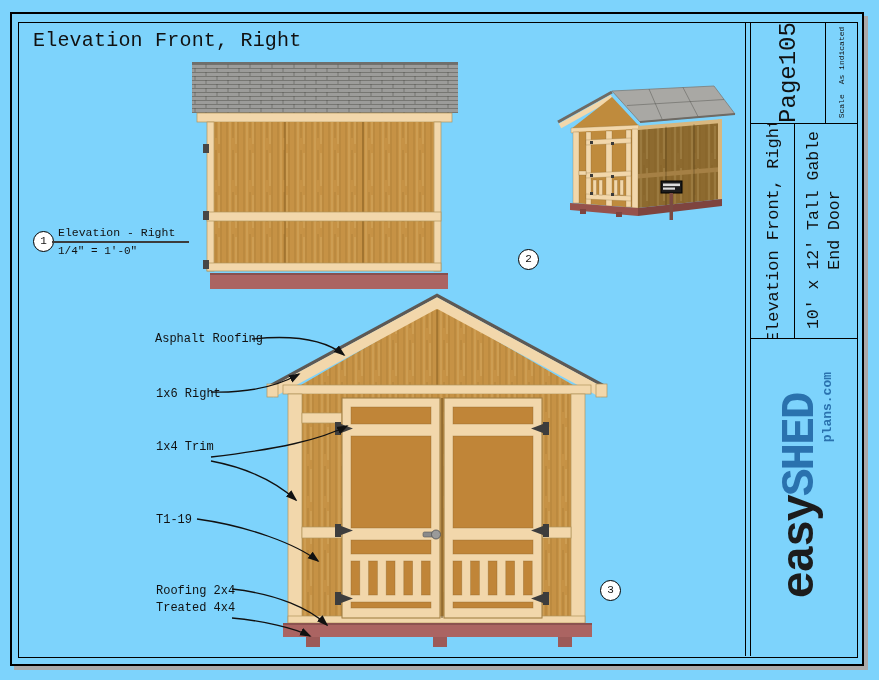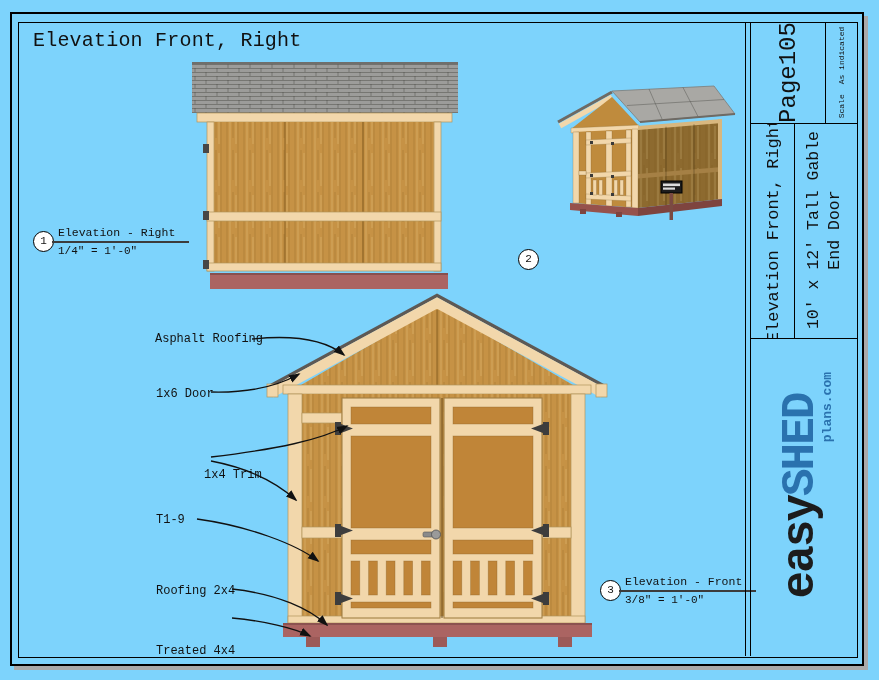--- a/index.html
+++ b/index.html
@@ -232,42 +232,38 @@
     <path class="leader" marker-end="url(#arr)" d="M252,339 C300,334 328,342 344,355"></path>
     <path class="leader" marker-end="url(#arr)" d="M211,392 C248,393 278,386 299,374"></path>
     <path class="leader" marker-end="url(#arr)" d="M211,457 C278,449 320,440 347,426"></path>
     <path class="leader" marker-end="url(#arr)" d="M211,461 C248,468 277,483 296,500"></path>
     <path class="leader" marker-end="url(#arr)" d="M197,519 C248,526 296,544 318,561"></path>
     <path class="leader" marker-end="url(#arr)" d="M232,589 C278,594 310,609 327,625"></path>
     <path class="leader" marker-end="url(#arr)" d="M232,618 C264,621 294,628 310,636"></path>
   </svg>
 
   <div class="ann" style="left:155px;top:332px;">Asphalt Roofing</div>
-  <div class="ann" style="left:156px;top:387px;">1x6 Door</div>
-  <div class="ann" style="left:156px;top:468px;margin-left:48px;">1x4 Trim</div>
-  <div class="ann" style="left:156px;top:513px;">T1-9</div>
+  <div class="ann" style="left:156px;top:387px;">1x6 Right</div>
+  <div class="ann" style="left:156px;top:440px;">1x4 Trim</div>
+  <div class="ann" style="left:156px;top:513px;">T1-19</div>
   <div class="ann" style="left:156px;top:584px;">Roofing 2x4</div>
-  <div class="ann" style="left:156px;top:644px;">Treated 4x4</div>
+  <div class="ann" style="left:156px;top:601px;">Treated 4x4</div>
 
   <div class="callout" style="left:33px;top:226px;">
     <span class="co-num">1</span>
     <div class="co-text">
       <div class="co-title">Elevation - Right</div>
       <div class="co-scale">1/4" = 1'-0"</div>
     </div>
   </div>
   <div class="callout" style="left:518px;top:244px;">
     <span class="co-num">2</span>
   </div>
   <div class="callout" style="left:600px;top:575px;">
     <span class="co-num">3</span>
-    <div class="co-text">
-      <div class="co-title">Elevation - Front</div>
-      <div class="co-scale">3/8" = 1'-0"</div>
-    </div>
   </div>
 
   <div class="tb-extra-line"></div>
   <div class="tb">
     <div class="tb-cell cell-page">
       <span class="rot page-num">Page105</span>
     </div>
     <div class="tb-cell cell-scale">
       <span class="rot scale-line">
         <span class="lbl">Scale</span><span>As indicated</span>

